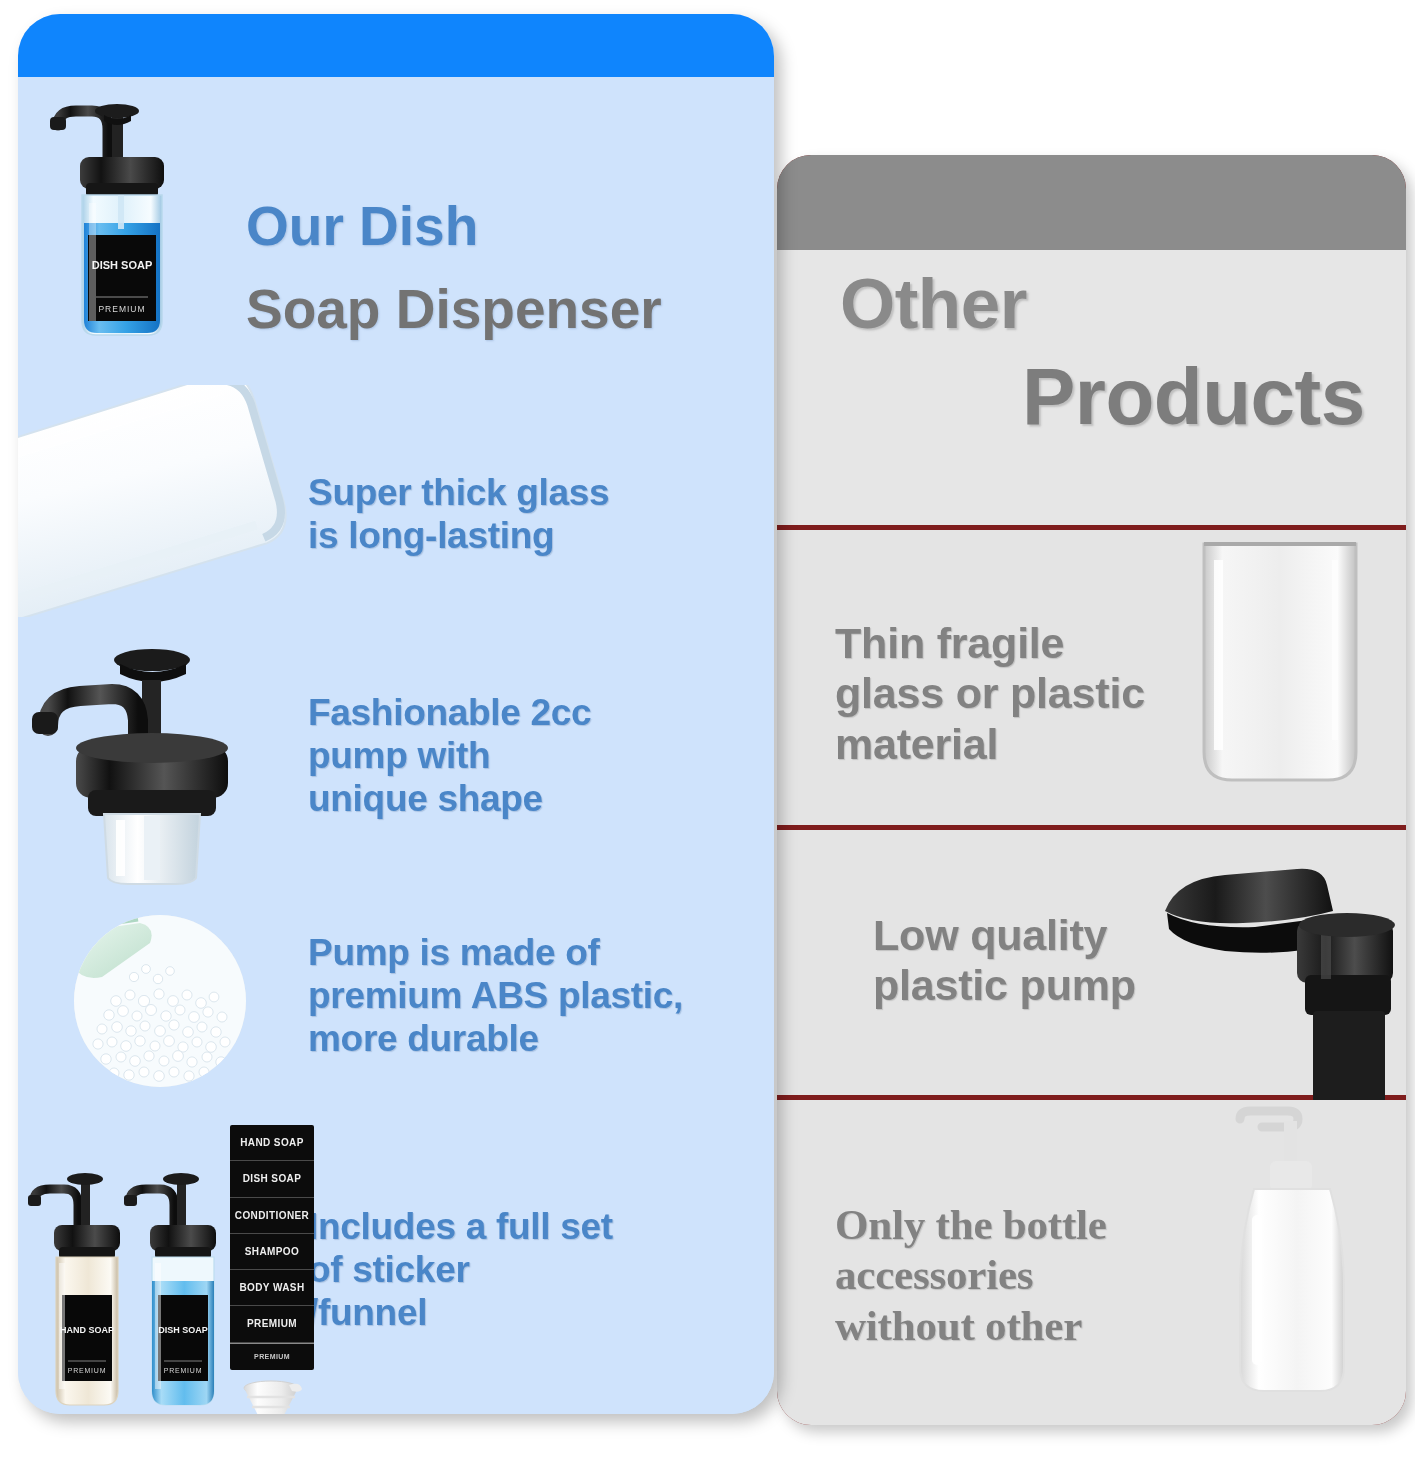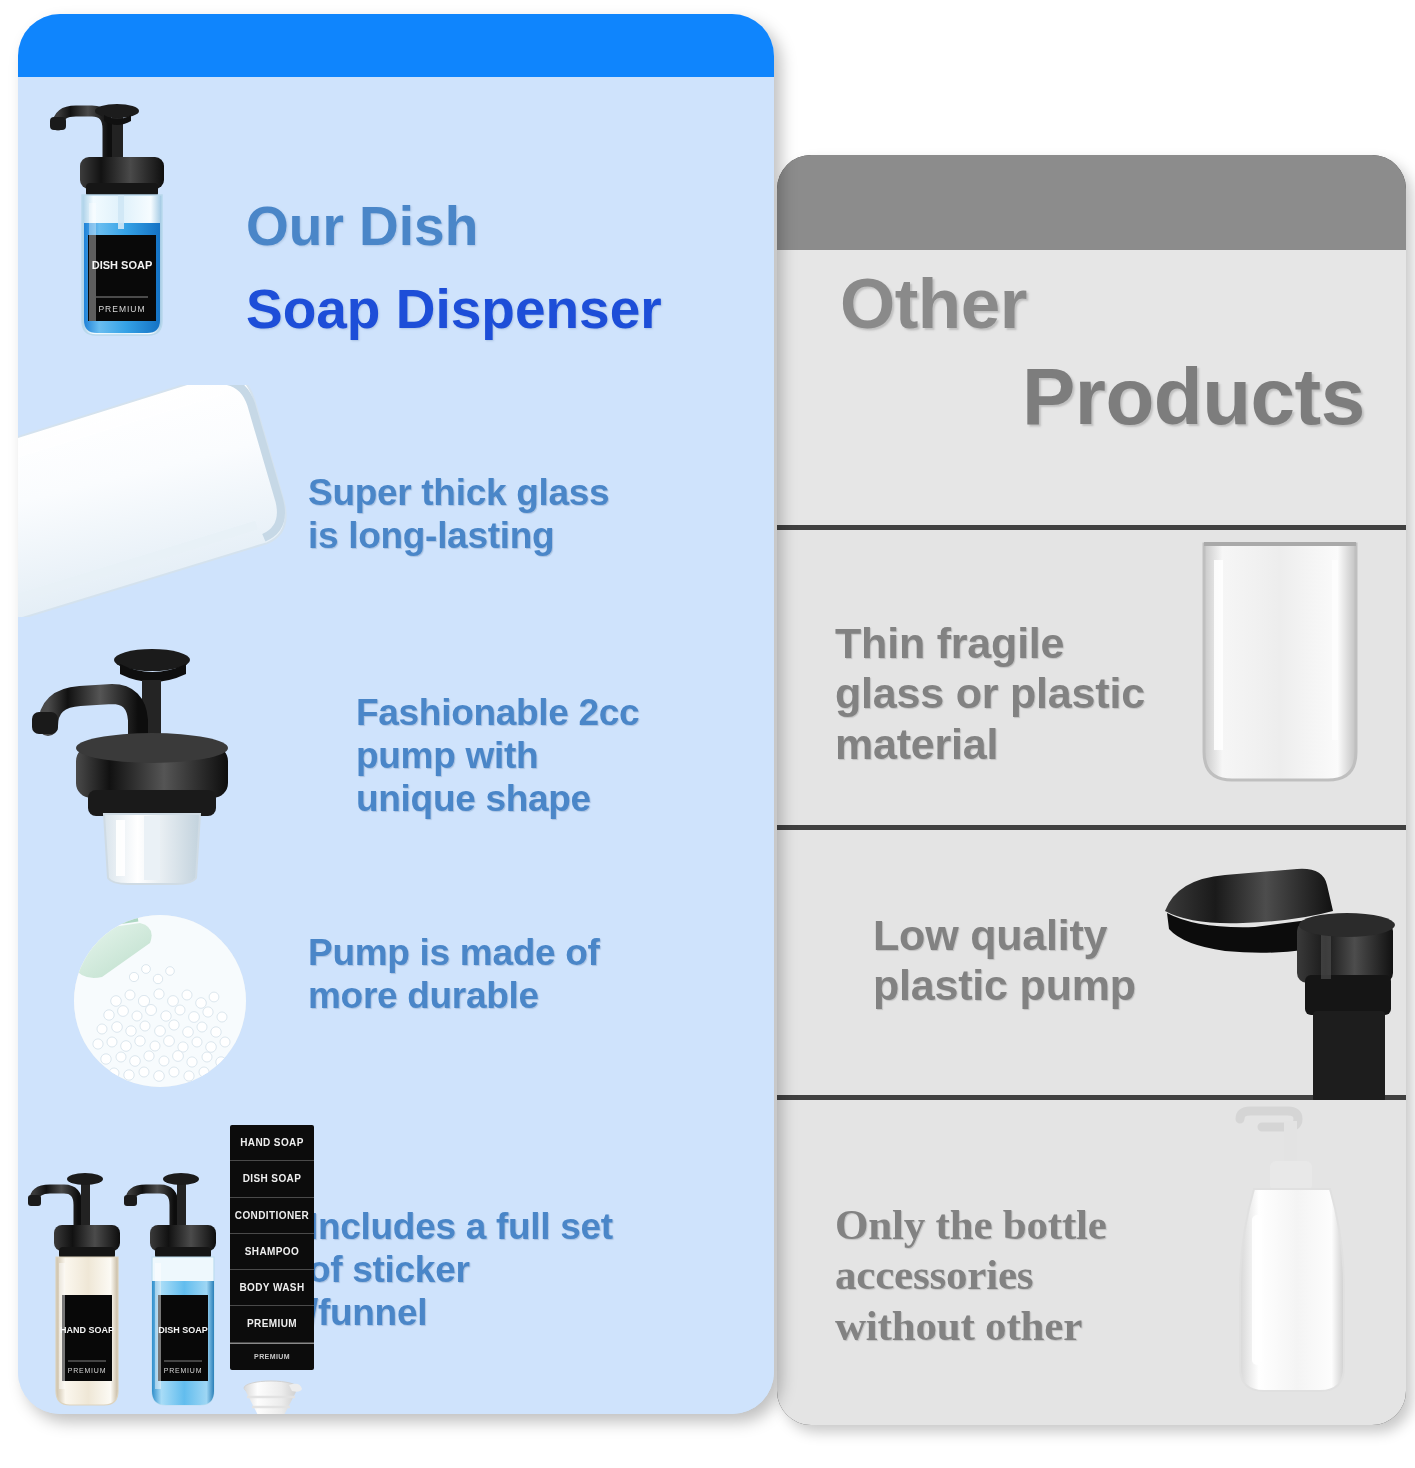--- a/index.html
+++ b/index.html
@@ -10,21 +10,21 @@
     overflow: hidden;
   }
   .stage { position: relative; width: 1415px; height: 1468px; background:#fff; }
 
   
   .right-card {
     position: absolute;
     left: 777px; top: 155px;
     width: 629px; height: 1270px;
     border-radius: 34px;
-    background: #404040;
+    background: #7f1d1d;
     overflow: hidden;
     box-shadow: 6px 7px 14px rgba(0,0,0,0.22);
   }
   .right-header {
     position: absolute; left:0; top:0; width:100%; height: 95px;
     background: #8c8c8c;
   }
   .right-title-block {
     position: absolute; left: 0; top: 95px; width: 100%; height: 275px;
     background: #e6e6e6;
@@ -85,25 +85,25 @@
   #lrow0 { top: 63px; height: 285px; }
   #lrow1 { top: 355px; height: 258px; text-decoration: underline; }
   #lrow2 { top: 620px; height: 258px; }
   #lrow3 { top: 885px; height: 195px; }
   #lrow4 { top: 1087px; height: 313px; }
 
   .title-line1 { position: absolute; left: 228px; top: 122px;
     font-size: 55px; font-weight: bold; color:#4a86c8; line-height: 1;
     text-shadow: 1px 1px 2px rgba(120,150,190,0.4); }
   .title-line2 { position: absolute; left: 228px; top: 205px;
-    font-size: 55px; font-weight: bold; color:#1d4ed8; line-height: 1;
+    font-size: 55px; font-weight: bold; color:#737373; line-height: 1;
     text-shadow: 1px 1px 2px rgba(120,150,190,0.4); }
 
   #ltext1 { left: 290px; top: 103px; }
-  #ltext2 { left: 290px; top: 58px; margin-left: 48px; }
+  #ltext2 { left: 290px; top: 58px; }
   #ltext3 { left: 290px; top: 33px; }
   #ltext4 { left: 290px; top: 105px; }
 
   
   .art { position: absolute; }
 
   
   #hero-bottle { left: 28px; top: 14px; width: 170px; height: 252px; }
 
   
@@ -334,20 +334,21 @@
 
         <path d="M74 174 L170 174 L166 238 Q162 244 146 244 L98 244 Q82 244 78 238 Z" fill="url(#clr)" stroke="#cfdbe4" stroke-width="2"></path>
         <rect x="114" y="176" width="16" height="64" fill="#eaf1f6"></rect>
         <rect x="86" y="180" width="9" height="56" fill="#ffffff" opacity="0.9"></rect>
       </svg>
     </div>
 
     <div class="lrow" id="lrow3">
       <div class="ltext" id="ltext3">
         <div>Pump is made of</div>
+        <div>premium ABS plastic,</div>
         <div>more durable</div>
       </div>
 
       <div class="art" id="abs-circle">
         <svg width="172" height="172" viewBox="0 0 172 172">
           <defs>
             <linearGradient id="scoop" x1="0" y1="0" x2="1" y2="1">
               <stop offset="0%" stop-color="#e9f7ef"></stop>
               <stop offset="100%" stop-color="#b9dcc8"></stop>
             </linearGradient>

